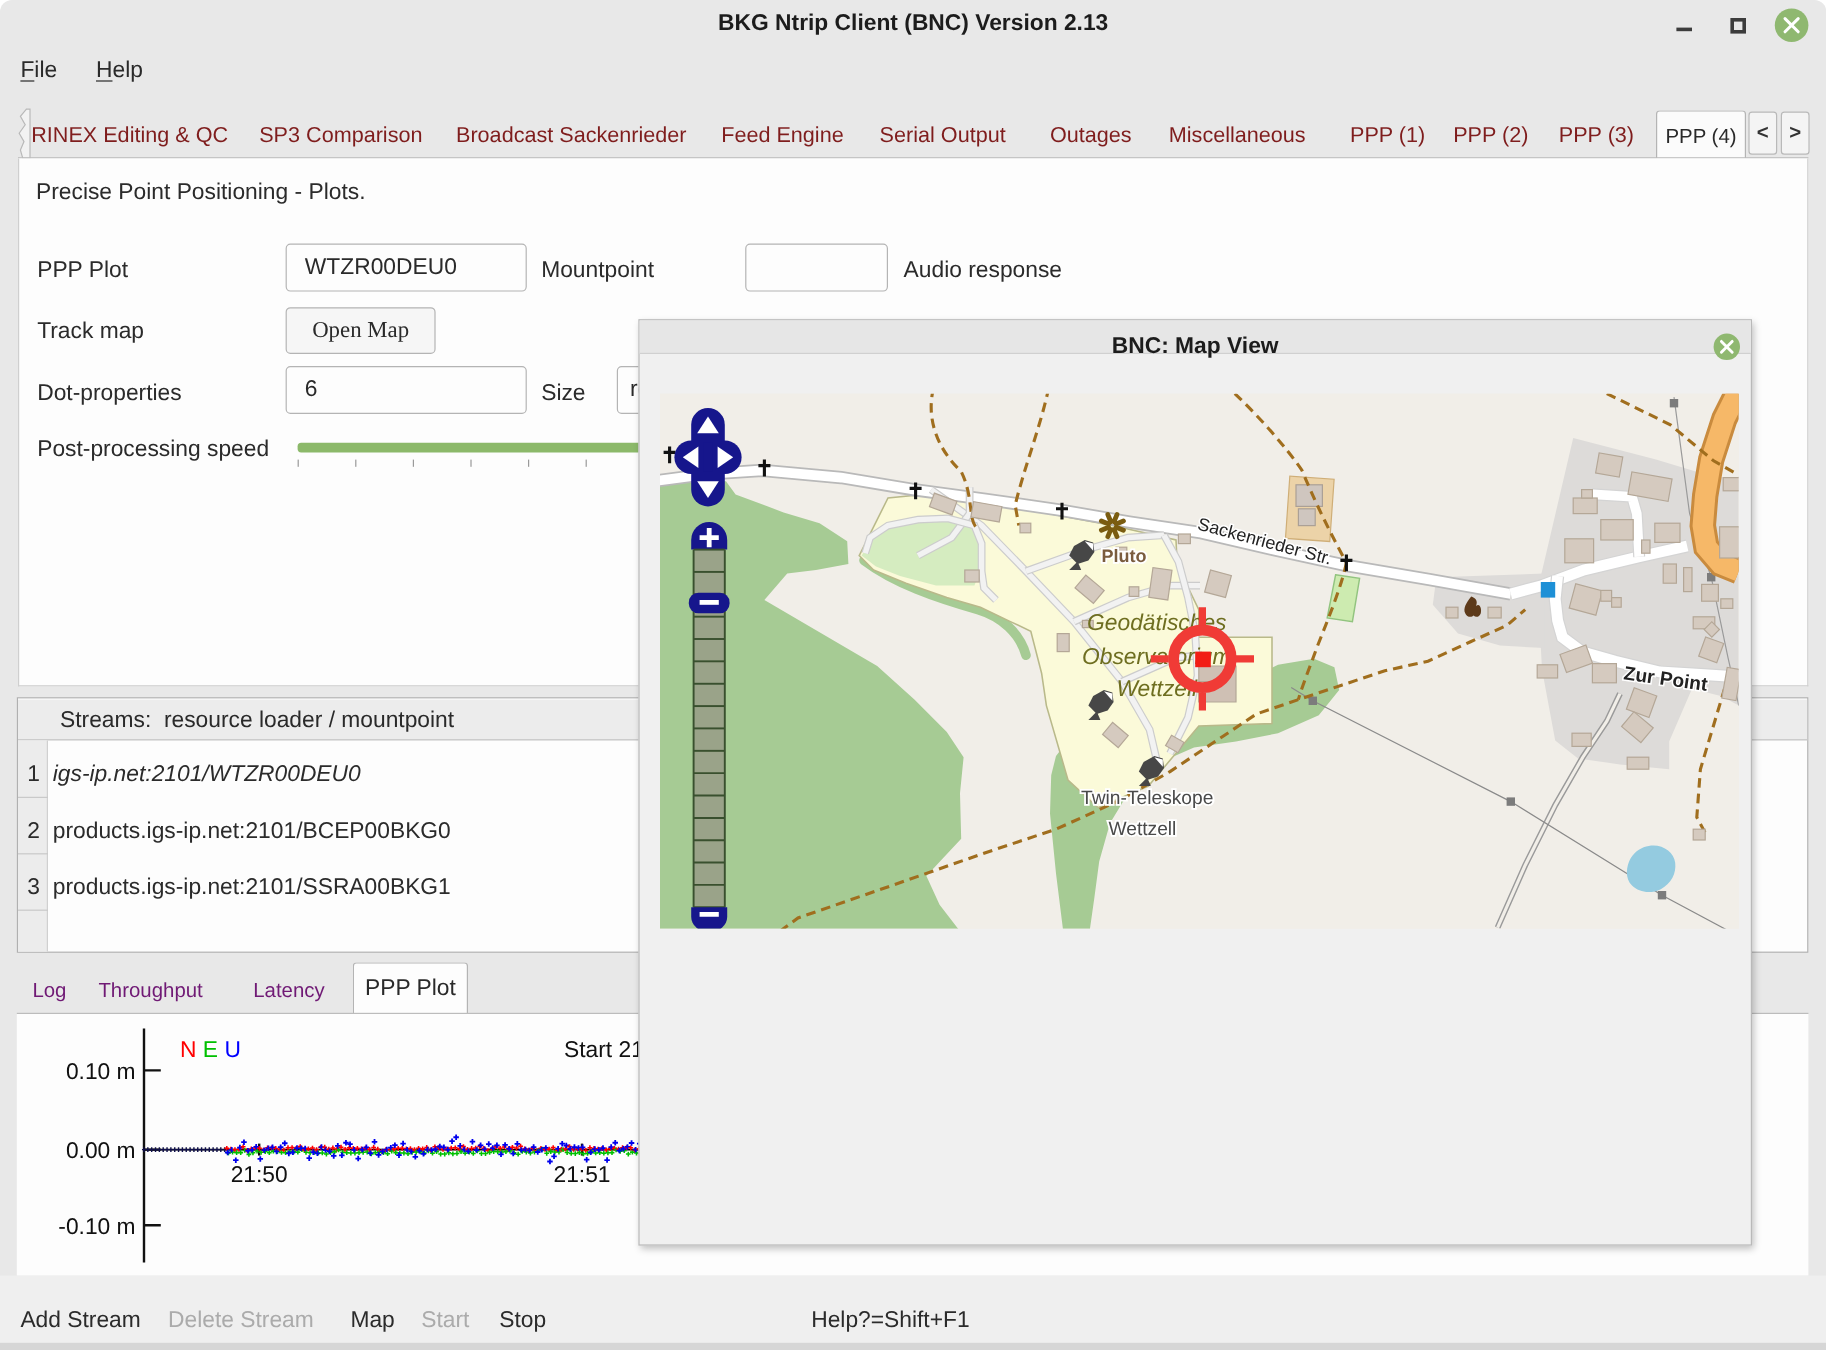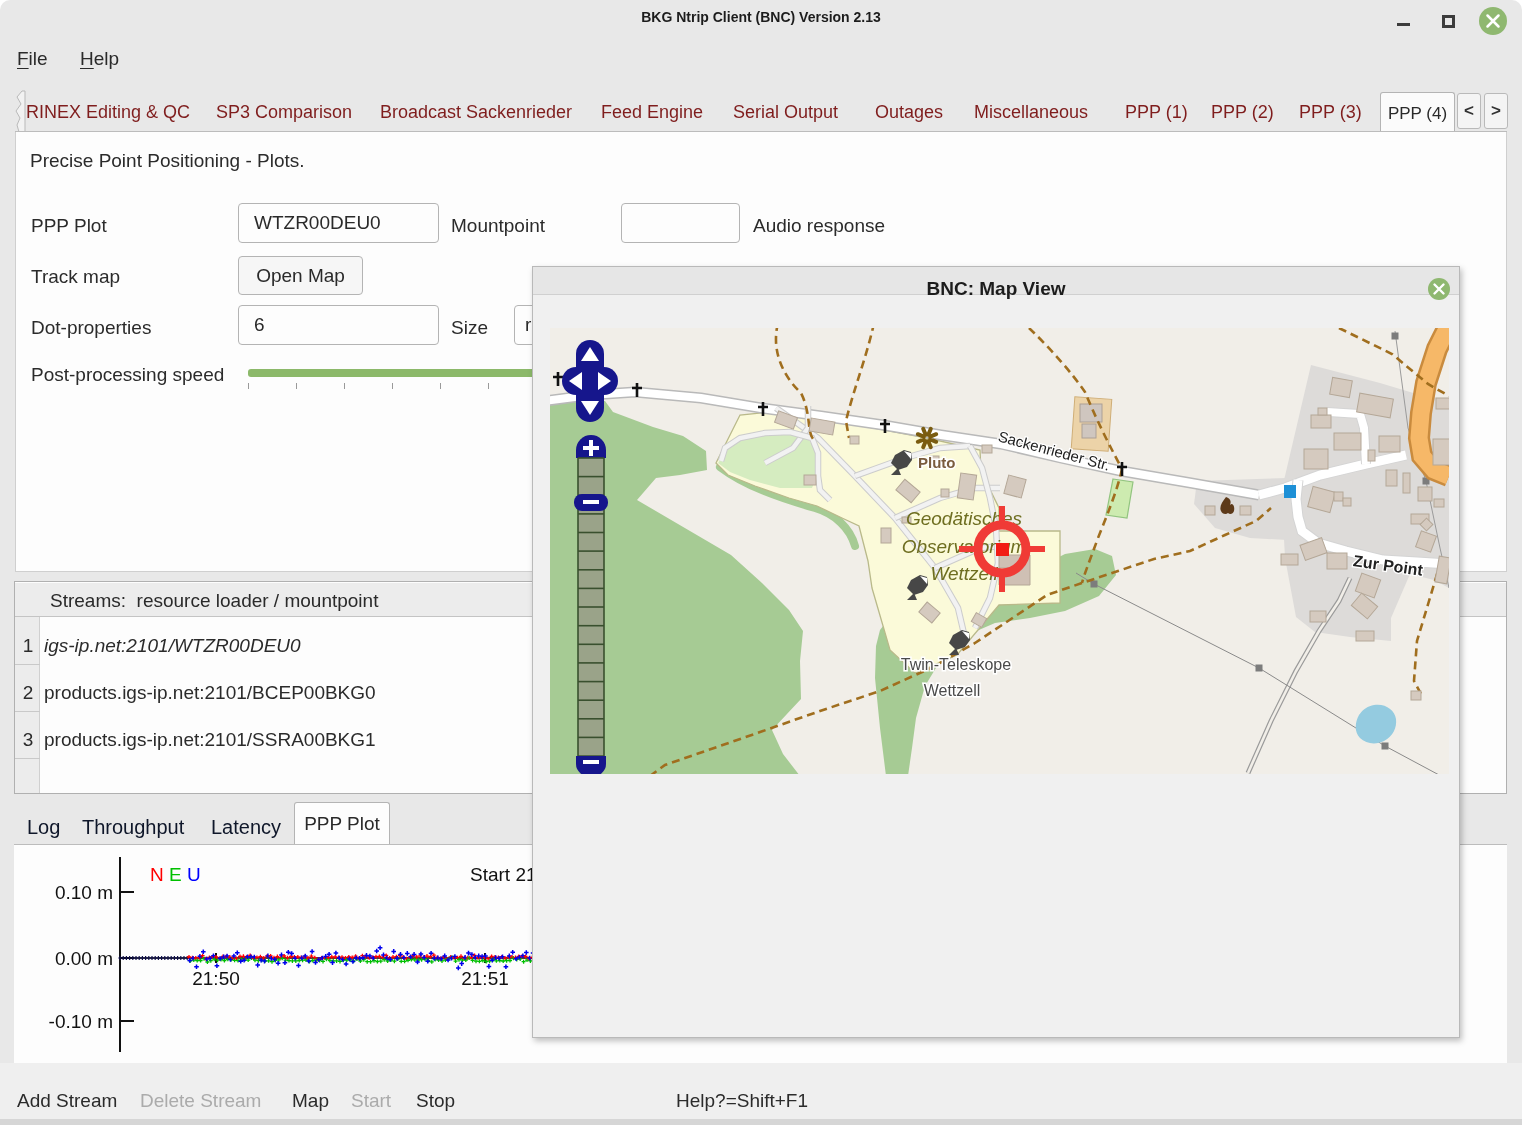--- a/index.html
+++ b/index.html
@@ -1,20 +1,20 @@
 <!DOCTYPE html>
 <html><head>
 <meta charset="utf-8">
 <style>
   * { margin:0; padding:0; box-sizing:border-box; }
   html,body { width:1522px; height:1125px; overflow:hidden; }
   body { font-family:"Liberation Sans", sans-serif; background:#ffffff; color:#2a2a2a; }
   #root { position:absolute; left:0; top:0; width:1522px; height:1125px; background:#e8e8e8; border-radius:10px 10px 0 0; overflow:hidden; }
   .titlebar { position:absolute; left:0; top:0; width:1522px; height:38px; }
-  .title { position:absolute; left:0; right:0; top:9px; text-align:center; font-weight:bold; font-size:14px; color:#1c1c1c; }
+  .title { position:absolute; left:0; right:0; top:9px; text-align:center; font-weight:bold; font-size:19px; color:#1c1c1c; }
   .minbtn { position:absolute; left:1397px; top:23px; width:13px; height:3px; background:#3c3c3c; }
   .maxbtn { position:absolute; left:1442px; top:15px; width:13px; height:13px; border:3px solid #3c3c3c; background:transparent; }
   .closebtn { position:absolute; left:1479px; top:7px; width:28px; height:28px; border-radius:50%; background:#8fb870; }
   .closebtn svg { position:absolute; left:6px; top:6px; }
   .menubar { position:absolute; left:0; top:38px; width:1522px; height:42px; font-size:19px; }
   .menubar > span { position:absolute; top:10px; }
   .menuu { text-decoration:underline; text-underline-offset:3px; }
   
   .tabbar { position:absolute; left:0; top:90px; width:1522px; height:42px; background:#e8e8e8; font-size:18px; }
   .tabbar .tab { position:absolute; top:12px; color:#7f1d1d; white-space:nowrap; }
@@ -27,21 +27,21 @@
   .field { position:absolute; background:#fdfdfd; border:1px solid #b4b4b4; border-radius:4px; font-size:19px; }
   .btn { position:absolute; background:#f6f6f6; border:1px solid #b4b4b4; border-radius:4px; font-size:19px; text-align:center; }
   
   .streams { position:absolute; left:14px; top:581px; width:1493px; height:213px; background:#fdfdfd; border:1px solid #b0b0b0; }
   .st-header { position:absolute; left:0px; top:1px; width:1491px; height:34px; background:#ececec; border-bottom:1px solid #c4c4c4; font-size:19px; }
   .st-numcol { position:absolute; left:0px; top:35px; width:25px; height:176px; background:#ececec; border-right:1px solid #d0d0d0; }
   .st-row { position:absolute; left:29px; font-size:19px; color:#2b2b2b; white-space:nowrap; }
   .st-num { position:absolute; left:6px; width:14px; text-align:center; font-size:19px; color:#2b2b2b; }
   .st-sep { position:absolute; left:0px; width:25px; height:1px; background:#c9c9c9; }
   
-  .ltab { position:absolute; font-size:20px; color:#0f172a; }
+  .ltab { position:absolute; font-size:17px; color:#701a75; }
   .lactivetab { position:absolute; left:294px; top:802px; width:96px; height:43px; background:#fdfdfd; border:1px solid #b4b4b4; border-bottom:none; border-radius:3px 3px 0 0; text-align:center; font-size:19px; padding-top:10px; }
   .ltabline { position:absolute; left:14px; top:844px; width:1493px; height:1px; background:#bcbcbc; }
   .chart { position:absolute; left:14px; top:845px; width:1493px; height:218px; background:#fdfdfd; }
   
   .bottombar { position:absolute; left:0; top:1063px; width:1522px; height:62px; background:#efefef; }
   .bottombar .bb { position:absolute; top:27px; font-size:19px; color:#2b2b2b; }
   .bb.dis { color:#ababab; }
   .botedge { position:absolute; left:0; top:1119px; width:1522px; height:6px; background:#d6d6d6; }
   
   .dialog { position:absolute; left:532px; top:266px; width:928px; height:772px; background:#f0f0f0; border:1px solid #b9b9b9; box-shadow:2px 3px 6px rgba(0,0,0,0.25); }
@@ -91,21 +91,21 @@
   <div class="tabline"></div>
 
   <div class="pane"></div>
   <div class="lbl" style="left:30px; top:150px">Precise Point Positioning - Plots.</div>
   <div class="lbl" style="left:31px; top:215px">PPP Plot</div>
   <div class="field" style="left:238px; top:203px; width:201px; height:40px; padding:8px 0 0 15px;">WTZR00DEU0</div>
   <div class="lbl" style="left:451px; top:215px">Mountpoint</div>
   <div class="field" style="left:621px; top:203px; width:119px; height:40px;"></div>
   <div class="lbl" style="left:753px; top:215px">Audio response</div>
   <div class="lbl" style="left:31px; top:266px">Track map</div>
-  <div class="btn" style="left:238px; top:256px; width:125px; height:39px; padding-top:8px;">Open Map</div>
+  <div class="btn" style="left:238px; top:256px; width:125px; height:39px; padding-top:8px;font-family:Liberation Serif, serif;">Open Map</div>
   <div class="lbl" style="left:31px; top:317px">Dot-properties</div>
   <div class="field" style="left:238px; top:305px; width:201px; height:40px; padding:8px 0 0 15px;">6</div>
   <div class="lbl" style="left:451px; top:317px">Size</div>
   <div class="field" style="left:514px; top:305px; width:60px; height:40px; padding:8px 0 0 10px;">re</div>
   <div class="lbl" style="left:31px; top:364px">Post-processing speed</div>
   <div style="position:absolute; left:248px; top:369px; width:290px; height:8px; background:#8cb96a; border-radius:3px;"></div>
   <div id="ticks">
       <div style="position:absolute; left:248px; top:383px; width:1px; height:6px; background:#9a9a9a;"></div>
       <div style="position:absolute; left:296px; top:383px; width:1px; height:6px; background:#9a9a9a;"></div>
       <div style="position:absolute; left:344px; top:383px; width:1px; height:6px; background:#9a9a9a;"></div>

